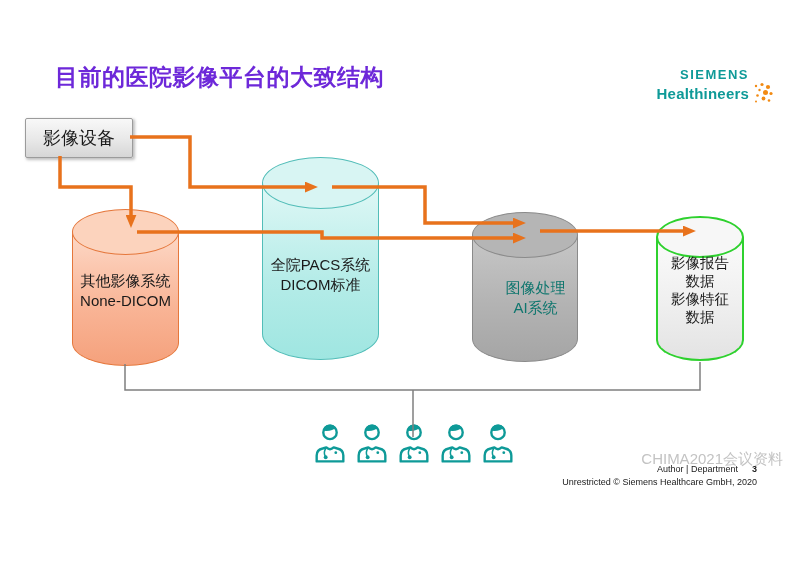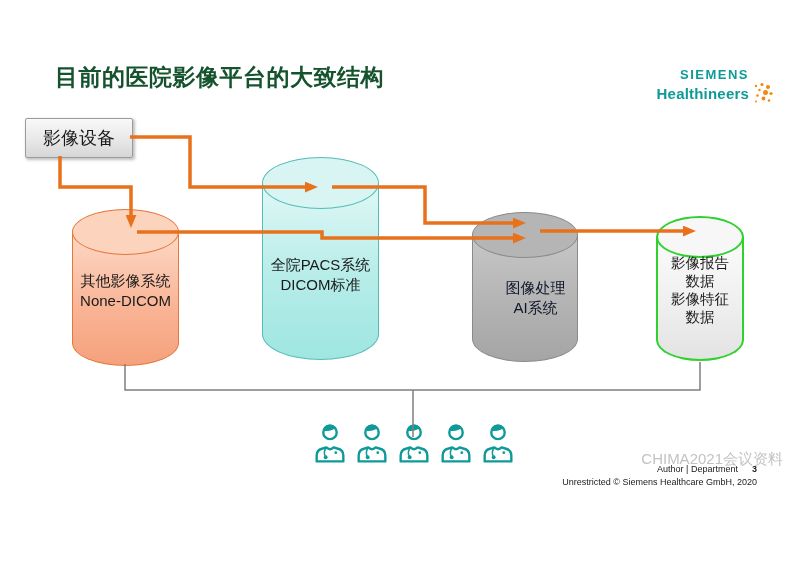--- a/index.html
+++ b/index.html
@@ -3,21 +3,21 @@
 <meta charset="utf-8">
 <style>
   html,body{margin:0;padding:0;background:#e9e9e9;}
   .slide{
     position:relative;width:793px;height:561px;background:#ffffff;overflow:hidden;
     font-family:"Liberation Sans",sans-serif;margin:0 auto;
   }
   
   .title{
     position:absolute;left:55px;top:62px;font-size:23px;font-weight:800;
-    color:#14532d;letter-spacing:.5px;white-space:nowrap;
+    color:#6d28d9;letter-spacing:.5px;white-space:nowrap;
   }
   
   .logo{position:absolute;top:68px;right:20px;width:120px;text-align:right;color:#0E9A98;line-height:1.1;}
   .logo .brand{font-size:13px;font-weight:700;letter-spacing:1.5px;padding-right:24px;}
   .logo .sub-row{display:flex;align-items:center;justify-content:flex-end;gap:2px;}
   .logo .sub{font-size:15px;font-weight:700;letter-spacing:.2px;}
   
   .device-box{
     position:absolute;left:25px;top:118px;width:106px;height:38px;
     background:linear-gradient(180deg,#f8f8f8 0%,#e8e8e8 55%,#d6d6d6 100%);
@@ -45,21 +45,21 @@
   }
   .cyl-orange{--ry:23px;--ry2:46px;--bw:1.5px;--bc:#e5773b;
     --topfill:#fcd3bd;--bodyfill:linear-gradient(180deg,#fdd9c7 0%,#f9b597 55%,#f5a17c 100%);
     --labeltop:62px;left:72px;top:209px;width:107px;height:157px;}
   .cyl-cyan{--ry:26px;--ry2:52px;--bw:1.5px;--bc:#52bdb8;
     --topfill:#d8f5f3;--bodyfill:linear-gradient(180deg,#e0f8f6 0%,#b5ece8 55%,#9fe6e1 100%);
     --labeltop:98px;left:262px;top:157px;width:117px;height:203px;}
   .cyl-gray{--ry:23px;--ry2:46px;--bw:1.5px;--bc:#8a8a8a;
     --topfill:#b5b5b5;--bodyfill:linear-gradient(180deg,#c7c7c7 0%,#b3b3b3 55%,#a5a5a5 100%);
     --labeltop:66px;left:472px;top:212px;width:106px;height:150px;}
-  .cyl-gray .cyl-label{color:#0f172a;margin-left:21px;}
+  .cyl-gray .cyl-label{color:#0f766e;margin-left:21px;}
   .cyl-green{--ry:21px;--ry2:42px;--bw:2px;--bc:#2ED12E;
     --topfill:#f7f7f7;--bodyfill:linear-gradient(180deg,#fbfbfb 0%,#efefef 55%,#e3e3e3 100%);
     --labeltop:38px;left:656px;top:216px;width:88px;height:145px;}
   .cyl-green .cyl-label{font-size:14.5px;line-height:18px;}
   
   .overlay{position:absolute;left:0;top:0;z-index:6;pointer-events:none;}
   
   .doctors{position:absolute;left:313px;top:421px;display:flex;gap:8px;z-index:5;}
   
   .watermark{

